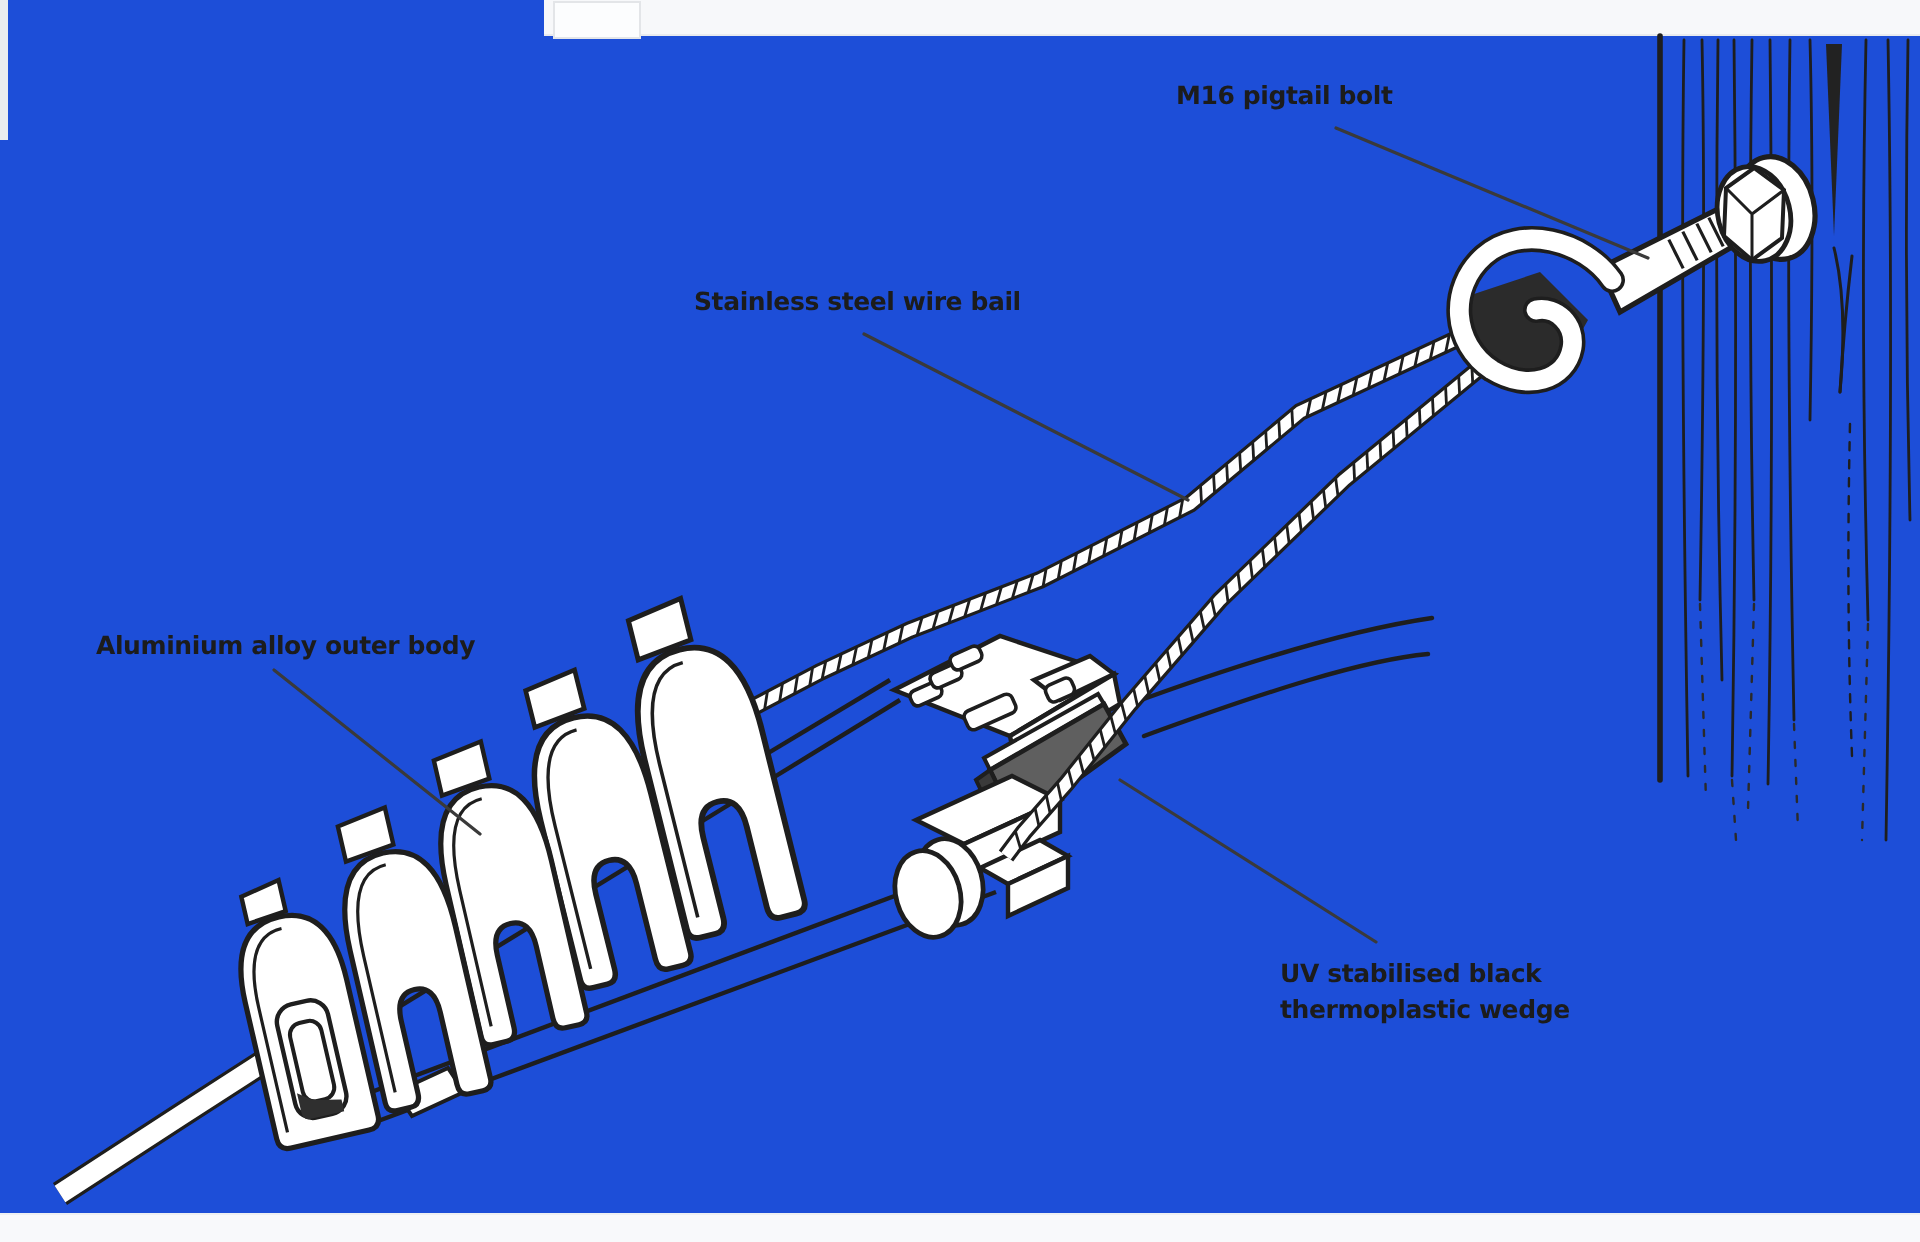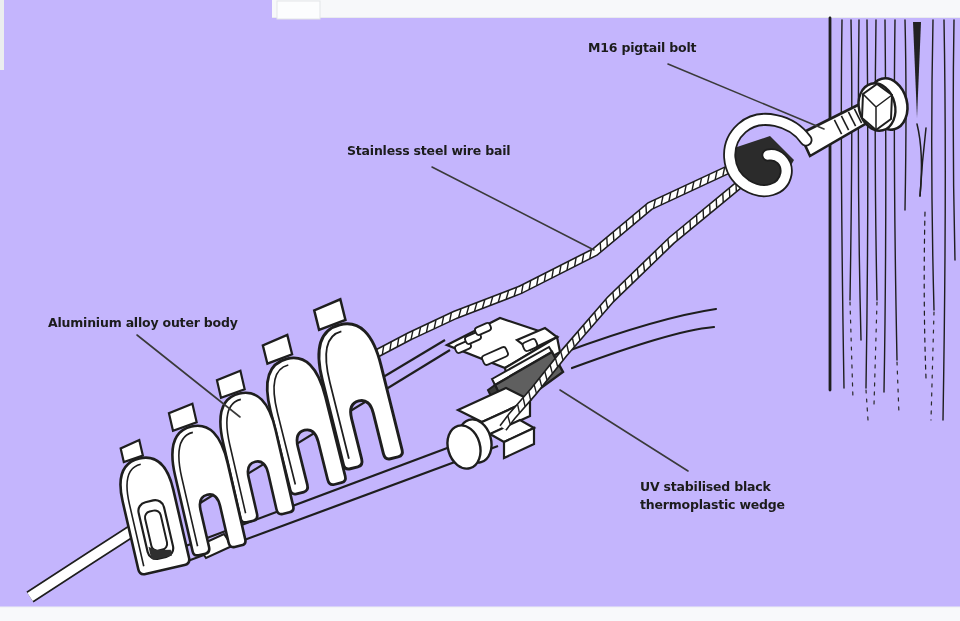--- a/index.html
+++ b/index.html
@@ -1,16 +1,16 @@
 <!DOCTYPE html>
 <html><head>
 <meta charset="utf-8">
 <style>
   html,body{margin:0;padding:0;background:#ffffff;}
-  .stage{position:relative;width:960px;height:621px;background:#c4b5fd;overflow:hidden;
+  .stage{position:relative;width:960px;height:621px;background:#1d4ed8;overflow:hidden;
          font-family:"DejaVu Sans","Liberation Sans",sans-serif;}
   svg{position:absolute;left:0;top:0;}
   text.lbl{font-weight:bold;font-size:12.5px;letter-spacing:-0.2px;}
 </style>
 </head>
 <body>
 
 <div class="stage">
 <svg id="art" width="960" height="621" viewBox="0 0 960 621">
 

